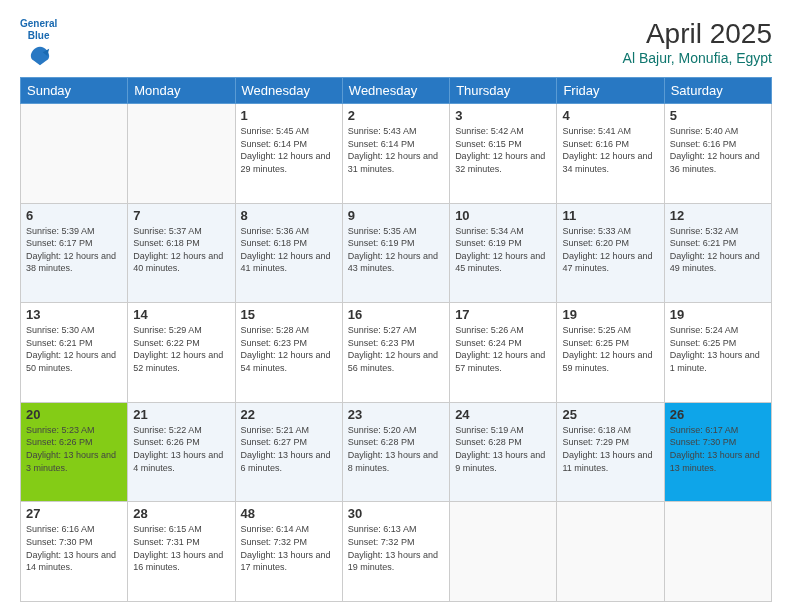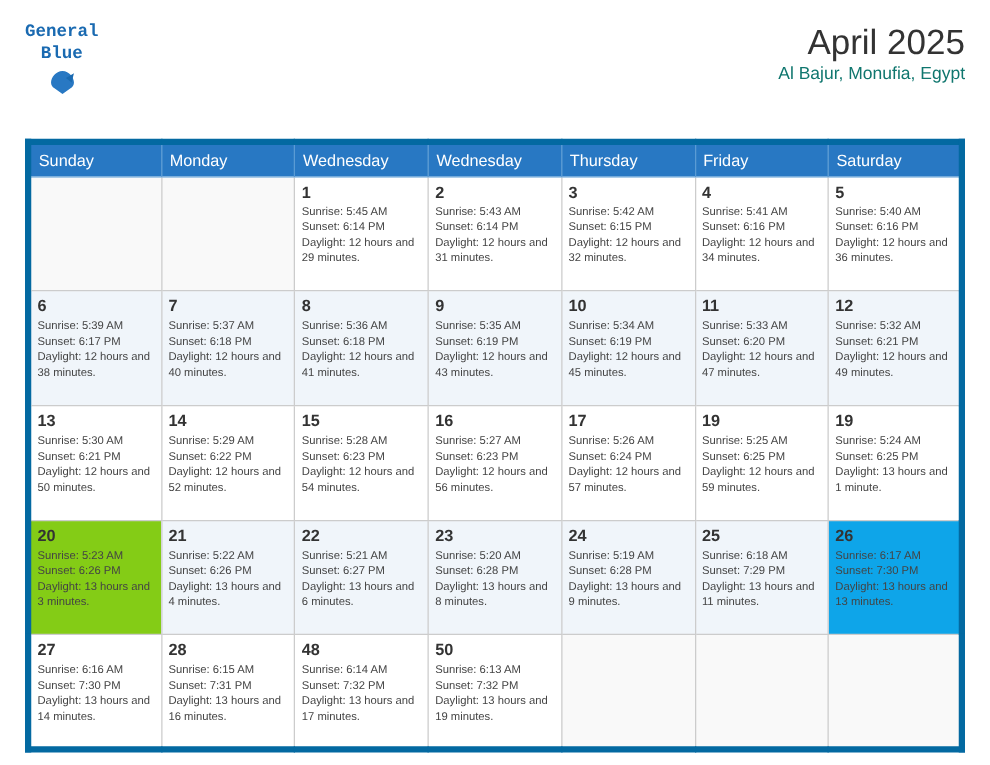--- a/index.html
+++ b/index.html
@@ -22,25 +22,24 @@
       justify-content: space-between;
       align-items: flex-start;
       margin-bottom: 10px;
     }
     .logo {
       display: flex;
       align-items: center;
       gap: 2px;
     }
     .logo-text {
-      font-size: 14px;
+      font-size: 10px;
       font-weight: bold;
       color: #333;
       line-height: 1.2;
-      font-family: Liberation Mono, monospace;
     }
     .logo-text span {
       color: #1a6ab1;
     }
     .logo-icon {
       width: 22px;
       height: 22px;
       margin-left: 2px;
     }
     .title-block {
@@ -50,25 +49,24 @@
       font-size: 28px;
       font-weight: normal;
       color: #333;
     }
     .subtitle {
       font-size: 14px;
       color: #0f766e;
     }
     .calendar {
       flex: 1;
-      border: 5px solid #0369a1;
+      border: 1px solid #0369a1;
       border-collapse: collapse;
       width: 100%;
       table-layout: fixed;
-      margin-top: 24px;
     }
     .calendar th {
       background: #2878c3;
       color: #fff;
       text-align: left;
       padding: 5px 6px;
       font-size: 13px;
       font-weight: normal;
       border: 1px solid #5a9bd4;
     }
@@ -259,21 +257,21 @@
           </td>
           <td>
             <span class="day-num">28</span>
             <div class="day-info">Sunrise: 6:15 AM<br>Sunset: 7:31 PM<br>Daylight: 13 hours and 16 minutes.</div>
           </td>
           <td>
             <span class="day-num">48</span>
             <div class="day-info">Sunrise: 6:14 AM<br>Sunset: 7:32 PM<br>Daylight: 13 hours and 17 minutes.</div>
           </td>
           <td>
-            <span class="day-num">50</span>
+            <span class="day-num">30</span>
             <div class="day-info">Sunrise: 6:13 AM<br>Sunset: 7:32 PM<br>Daylight: 13 hours and 19 minutes.</div>
           </td>
           <td class="empty-cell"></td>
           <td class="empty-cell"></td>
           <td class="empty-cell"></td>
         </tr>
       </tbody>
   </table>
 </div>
 

